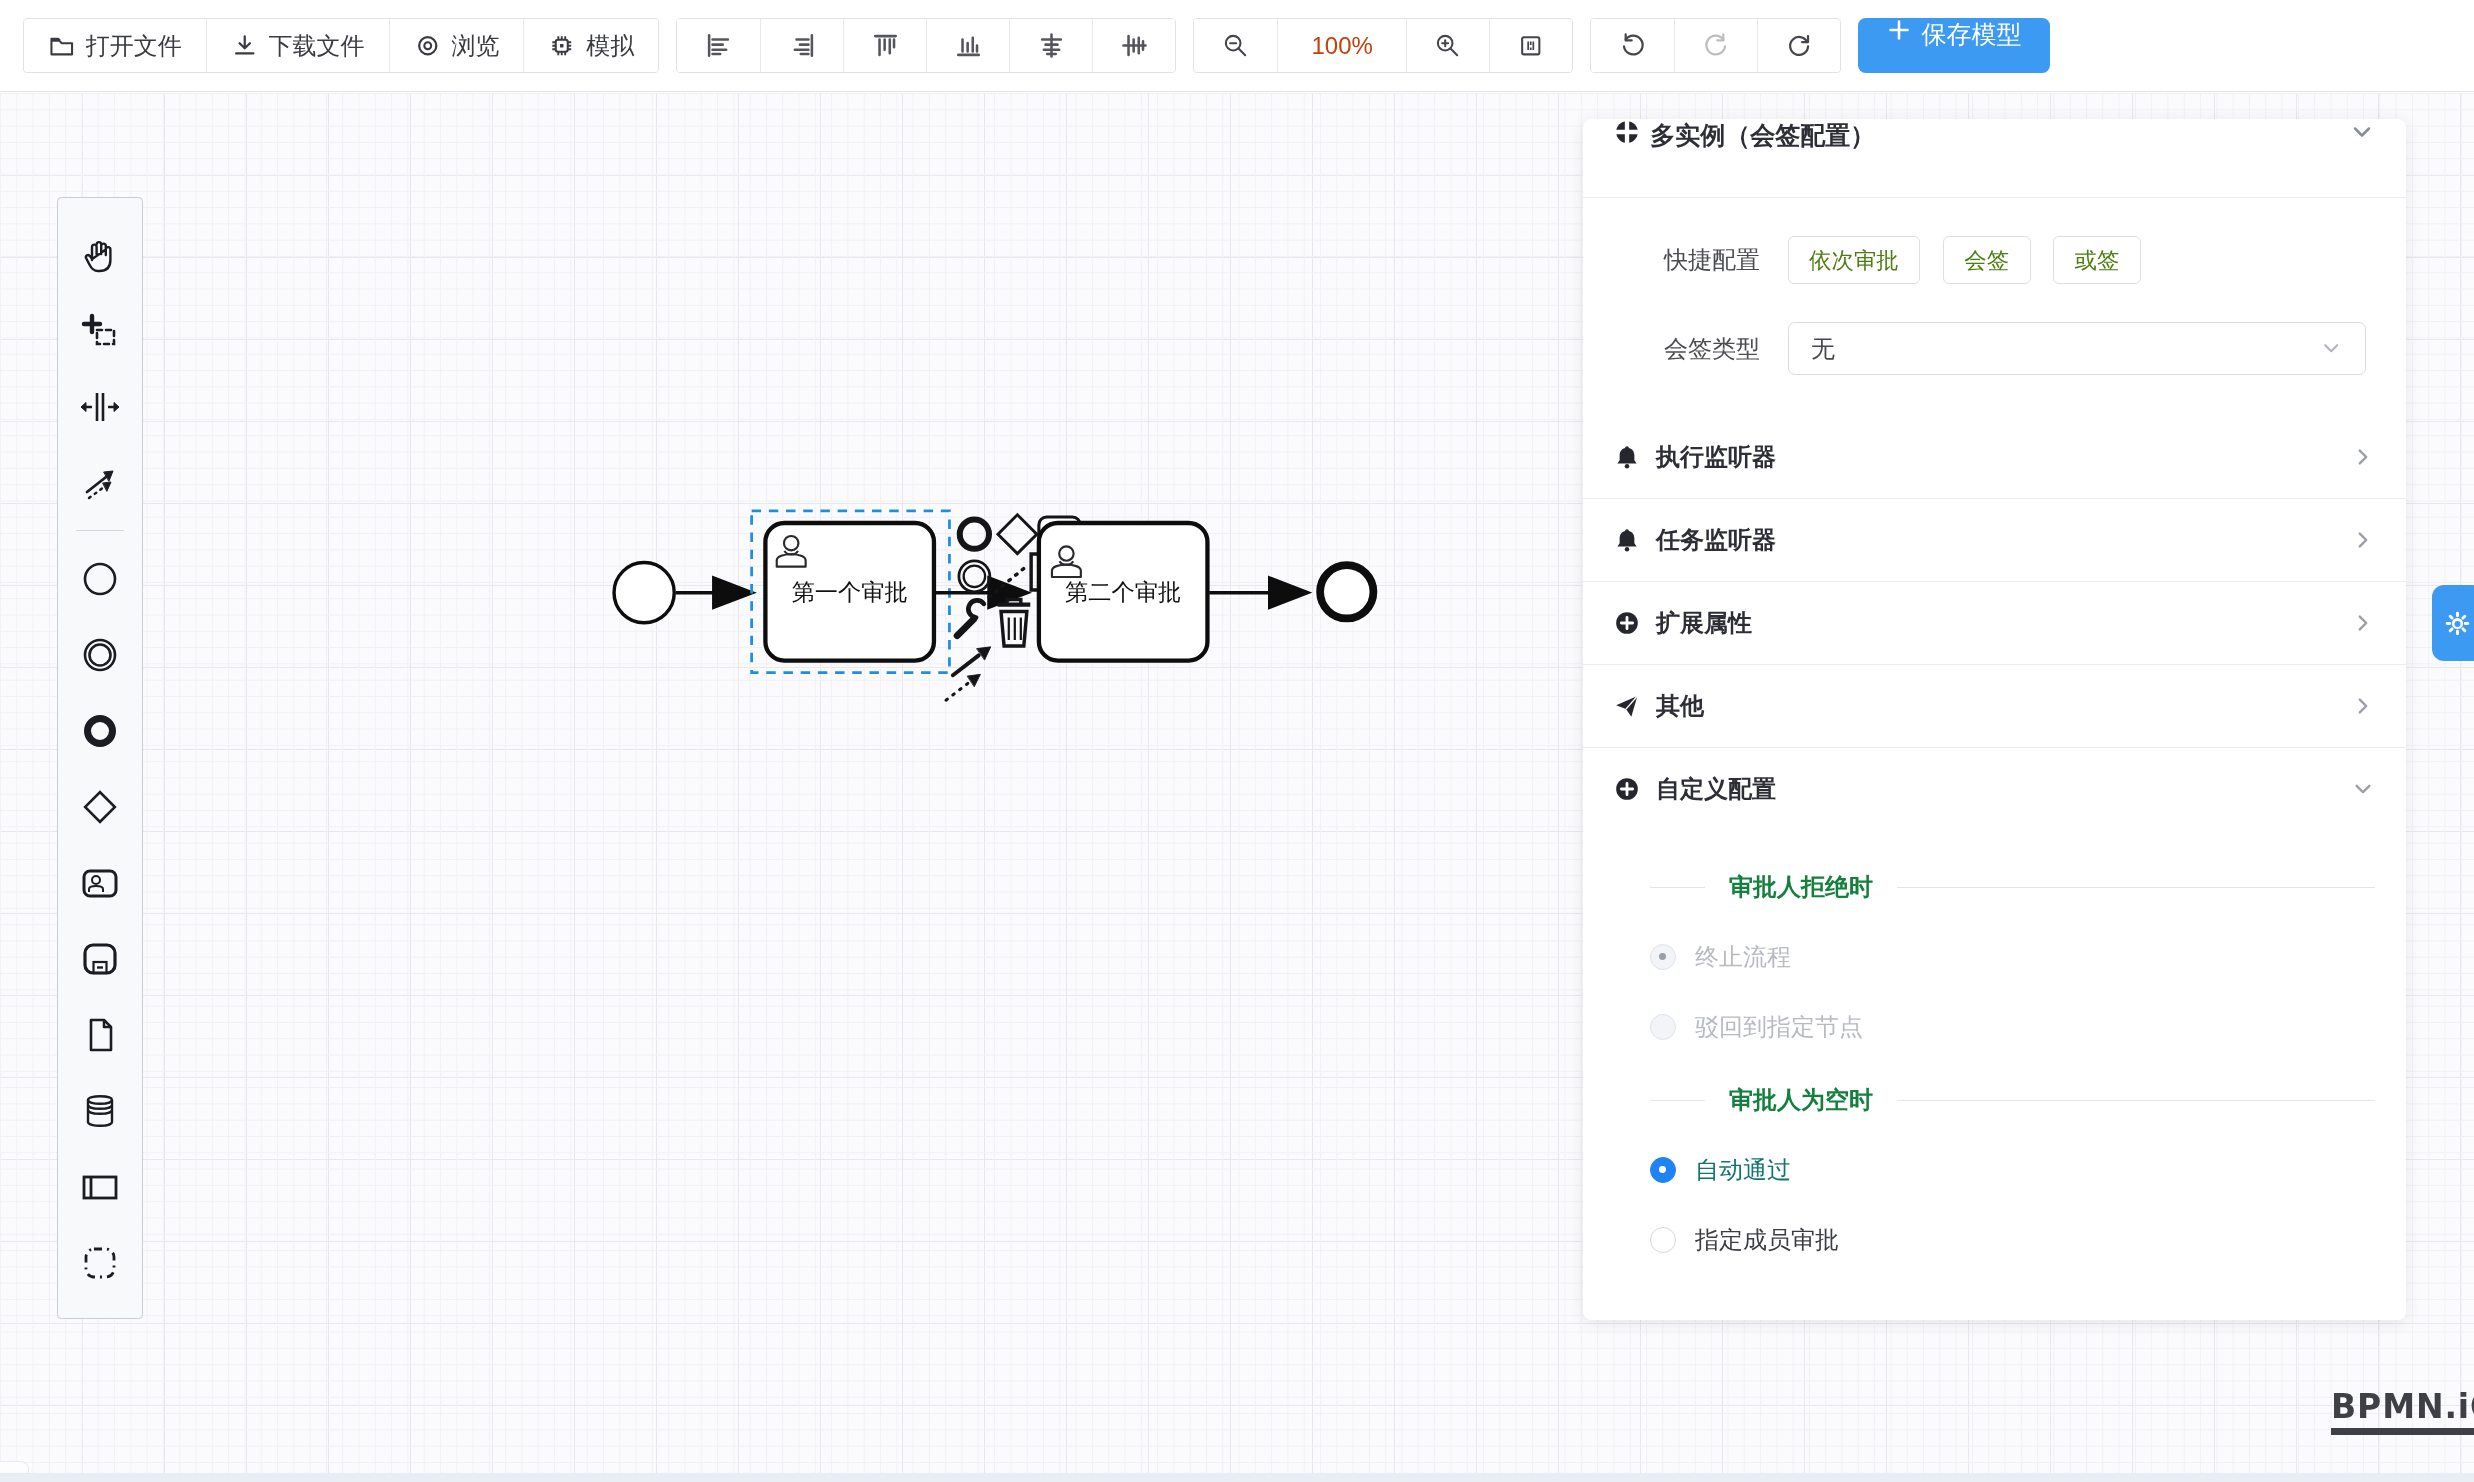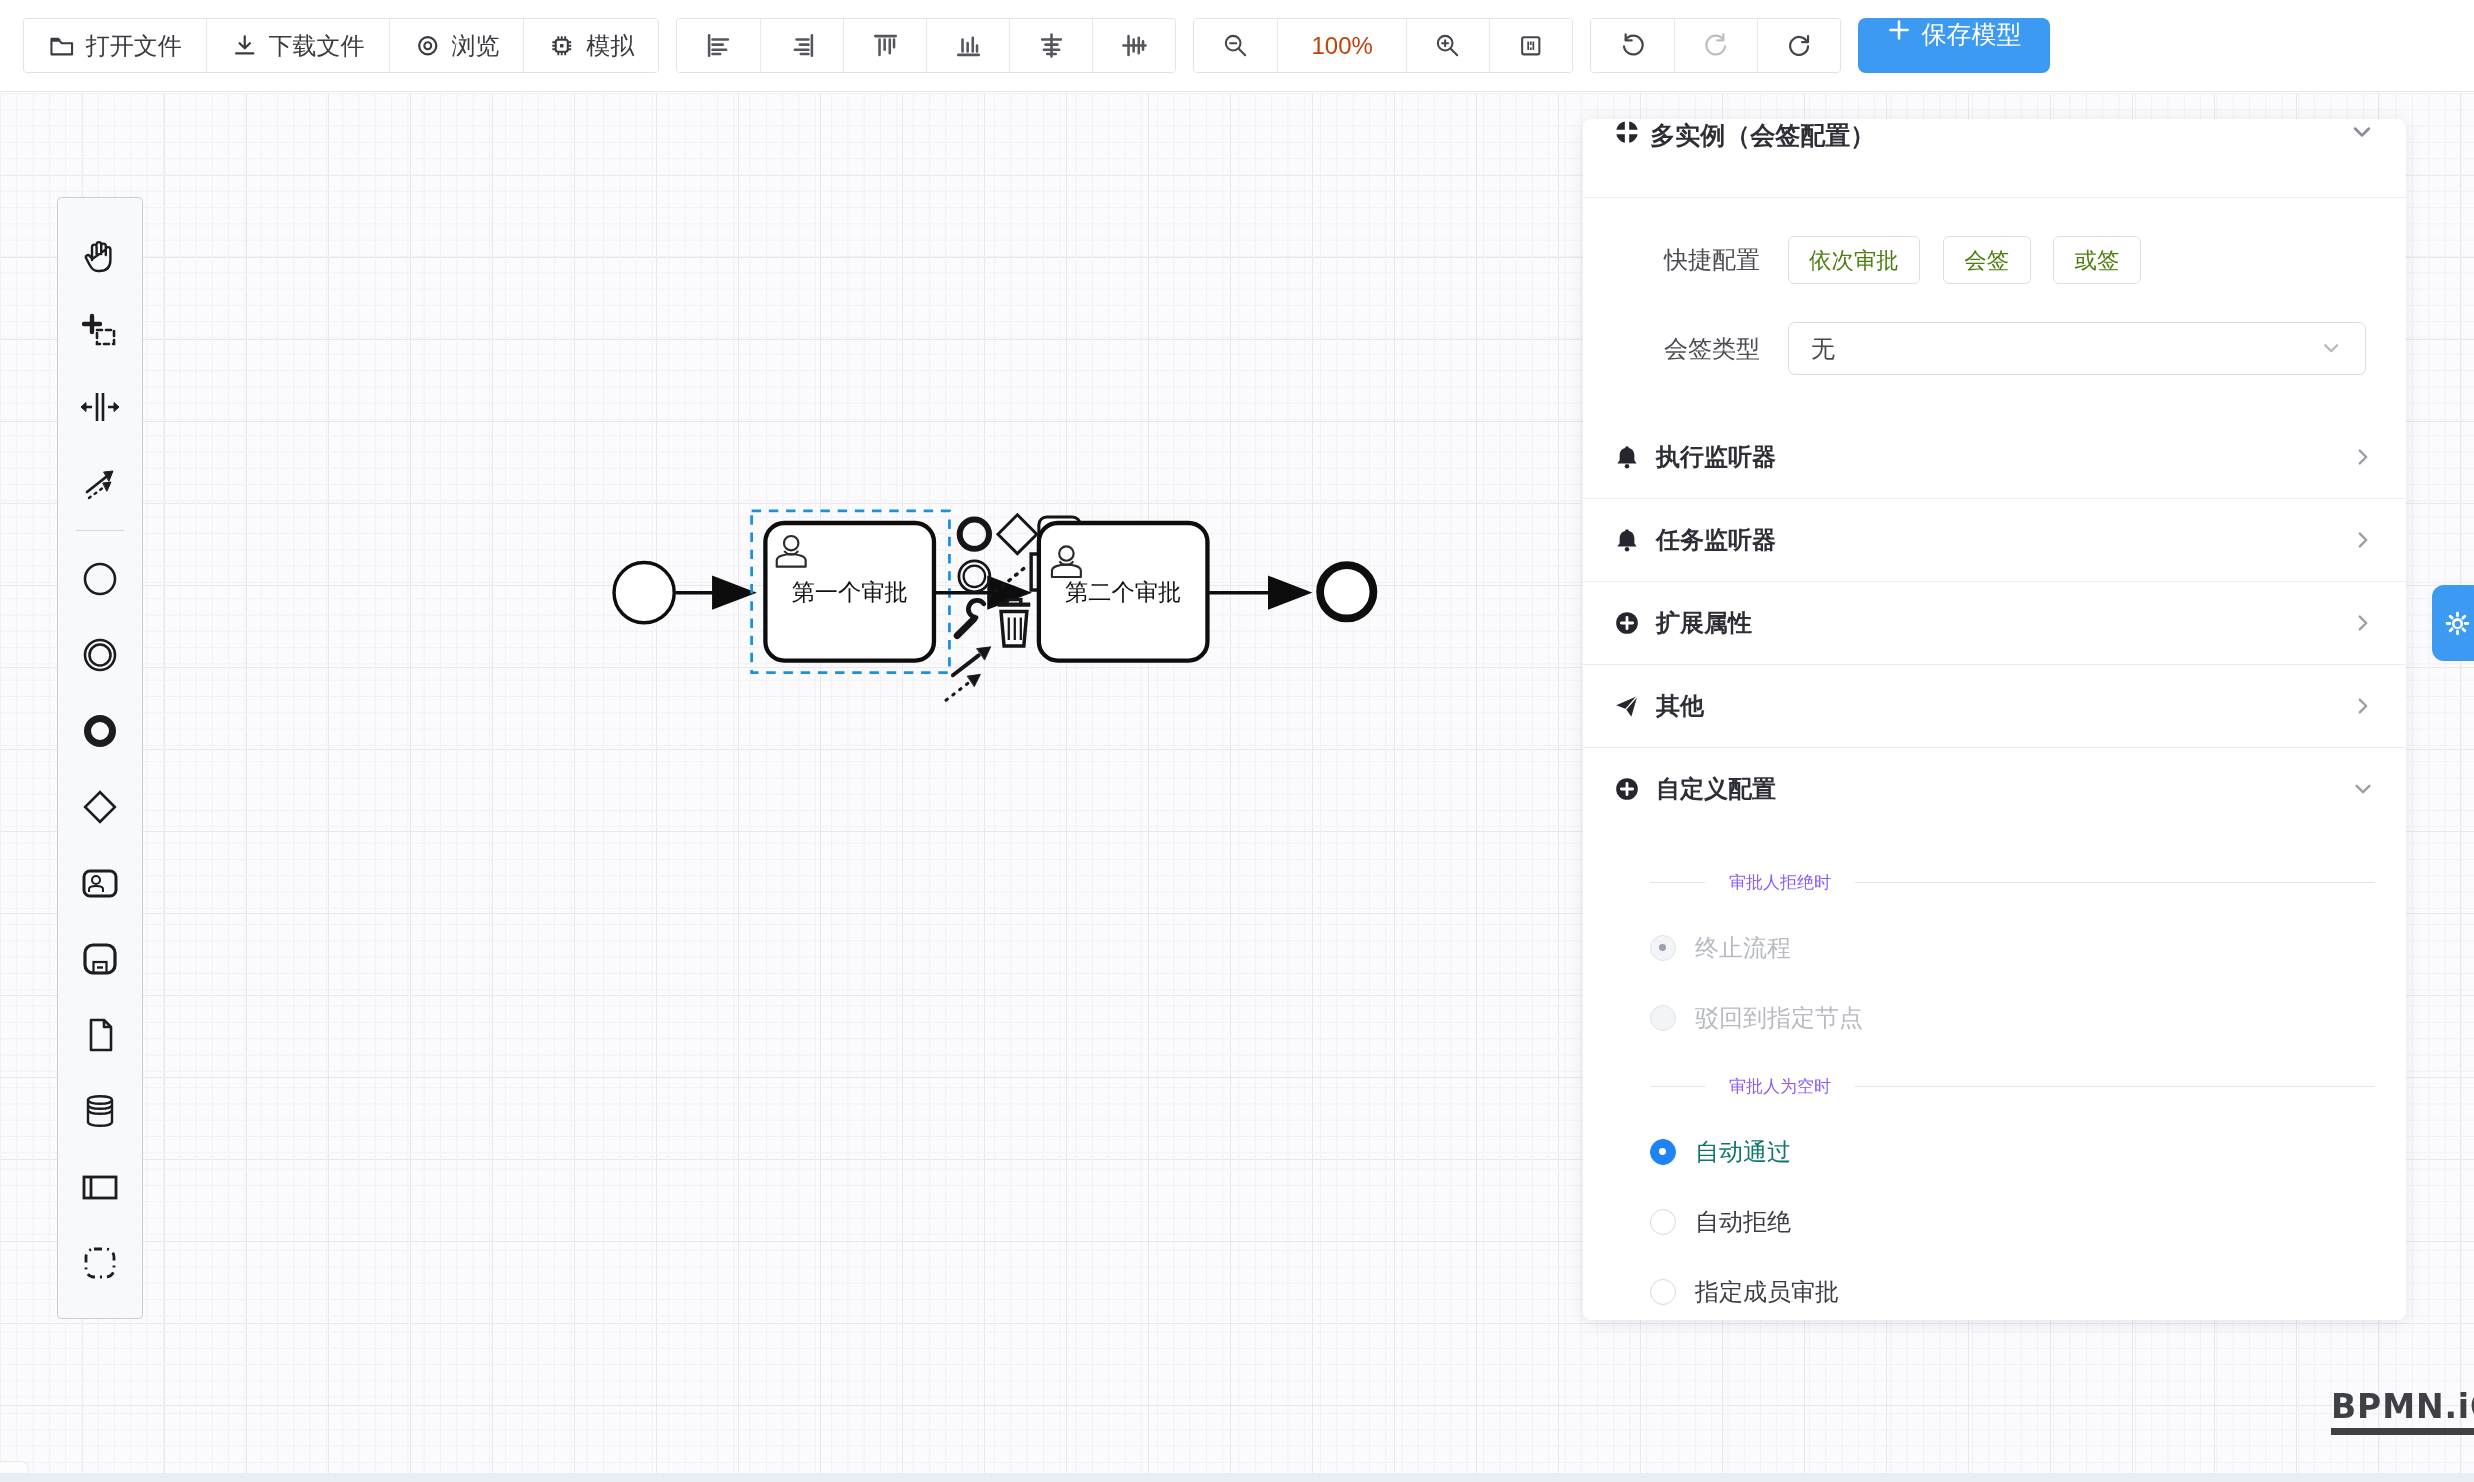--- a/index.html
+++ b/index.html
@@ -62,21 +62,21 @@
     display:flex; align-items:center; padding:0 22.4px; cursor:pointer; }
   .select-value { flex:1; font-size:24px; color:#47484e; }
   .prow { height:83px; display:flex; align-items:center; gap:16px; border-top:0.9px solid #ededf1;
     margin:0 -31px; padding:0 31px; cursor:pointer; }
   .prow:first-of-type { border-top:none; }
   .prow-label { flex:1; font-size:24px; color:#2e2f36; font-weight:bold; }
   .rows-block { margin-top:40px; }
   .sec-title-row { display:flex; align-items:center; margin-top:41px; }
   .sec-line-l { width:55px; border-top:1.7px solid #e3e4e8; margin:0 24px 0 36px; }
   .sec-line-r { flex:1; border-top:1.7px solid #e3e4e8; margin-left:24px; }
-  .sec-title { font-size:17px; font-weight:normal; color:#8b5cf6; }
+  .sec-title { font-size:24px; font-weight:bold; color:#15803d; }
   .opt { display:flex; align-items:center; gap:19px; margin:38px 0 0 36px; cursor:pointer; }
   .radio { width:26px; height:26px; border-radius:50%; border:1.7px solid #d6d8dd; background:#fff; position:relative; flex:none; }
   .radio.dis { background:#f2f4f8; border-color:#e0e3ea; }
   .radio.dis.on::after { content:""; position:absolute; left:7.7px; top:7.7px; width:6.9px; height:6.9px; border-radius:50%; background:#9aa0ab; }
   .radio.on-blue { background:#1f82f5; border-color:#1f82f5; }
   .radio.on-blue::after { content:""; position:absolute; left:7.7px; top:7.7px; width:6.9px; height:6.9px; border-radius:50%; background:#fff; }
   .opt-label { font-size:24px; color:#3c3d43; }
   .opt-label.dim { color:#b7bac1; }
   .opt-label.blue { color:#0f766e; }
 
@@ -473,24 +473,20 @@
       <span class="sec-line-l"></span>
       <span class="sec-title">审批人为空时</span>
       <span class="sec-line-r"></span>
     </div>
     <div class="opt">
       <span class="radio on-blue"></span>
       <span class="opt-label blue">自动通过</span>
     </div>
     <div class="opt">
       <span class="radio"></span>
-      <span class="opt-label">自动拒绝</span>
-    </div>
-    <div class="opt">
-      <span class="radio"></span>
       <span class="opt-label">指定成员审批</span>
     </div>
   </div>
 
   <div class="gear-fab">
     <svg width="31" height="31" viewBox="0 0 36 36" fill="#fff">
       <path d="M18 11.5 a6.5 6.5 0 1 0 0 13 a6.5 6.5 0 0 0 0-13 z M18 15 a3.5 3.5 0 1 1 0 7 a3.5 3.5 0 0 1 0-7 z" fill-rule="evenodd"></path>
       <g stroke="#fff" stroke-width="3.4" stroke-linecap="round">
         <path d="M18 6 v3 M18 27 v3 M6 18 h3 M27 18 h3 M9.5 9.5 l2.2 2.2 M24.3 24.3 l2.2 2.2 M26.5 9.5 l-2.2 2.2 M11.7 24.3 l-2.2 2.2"></path>
       </g>

